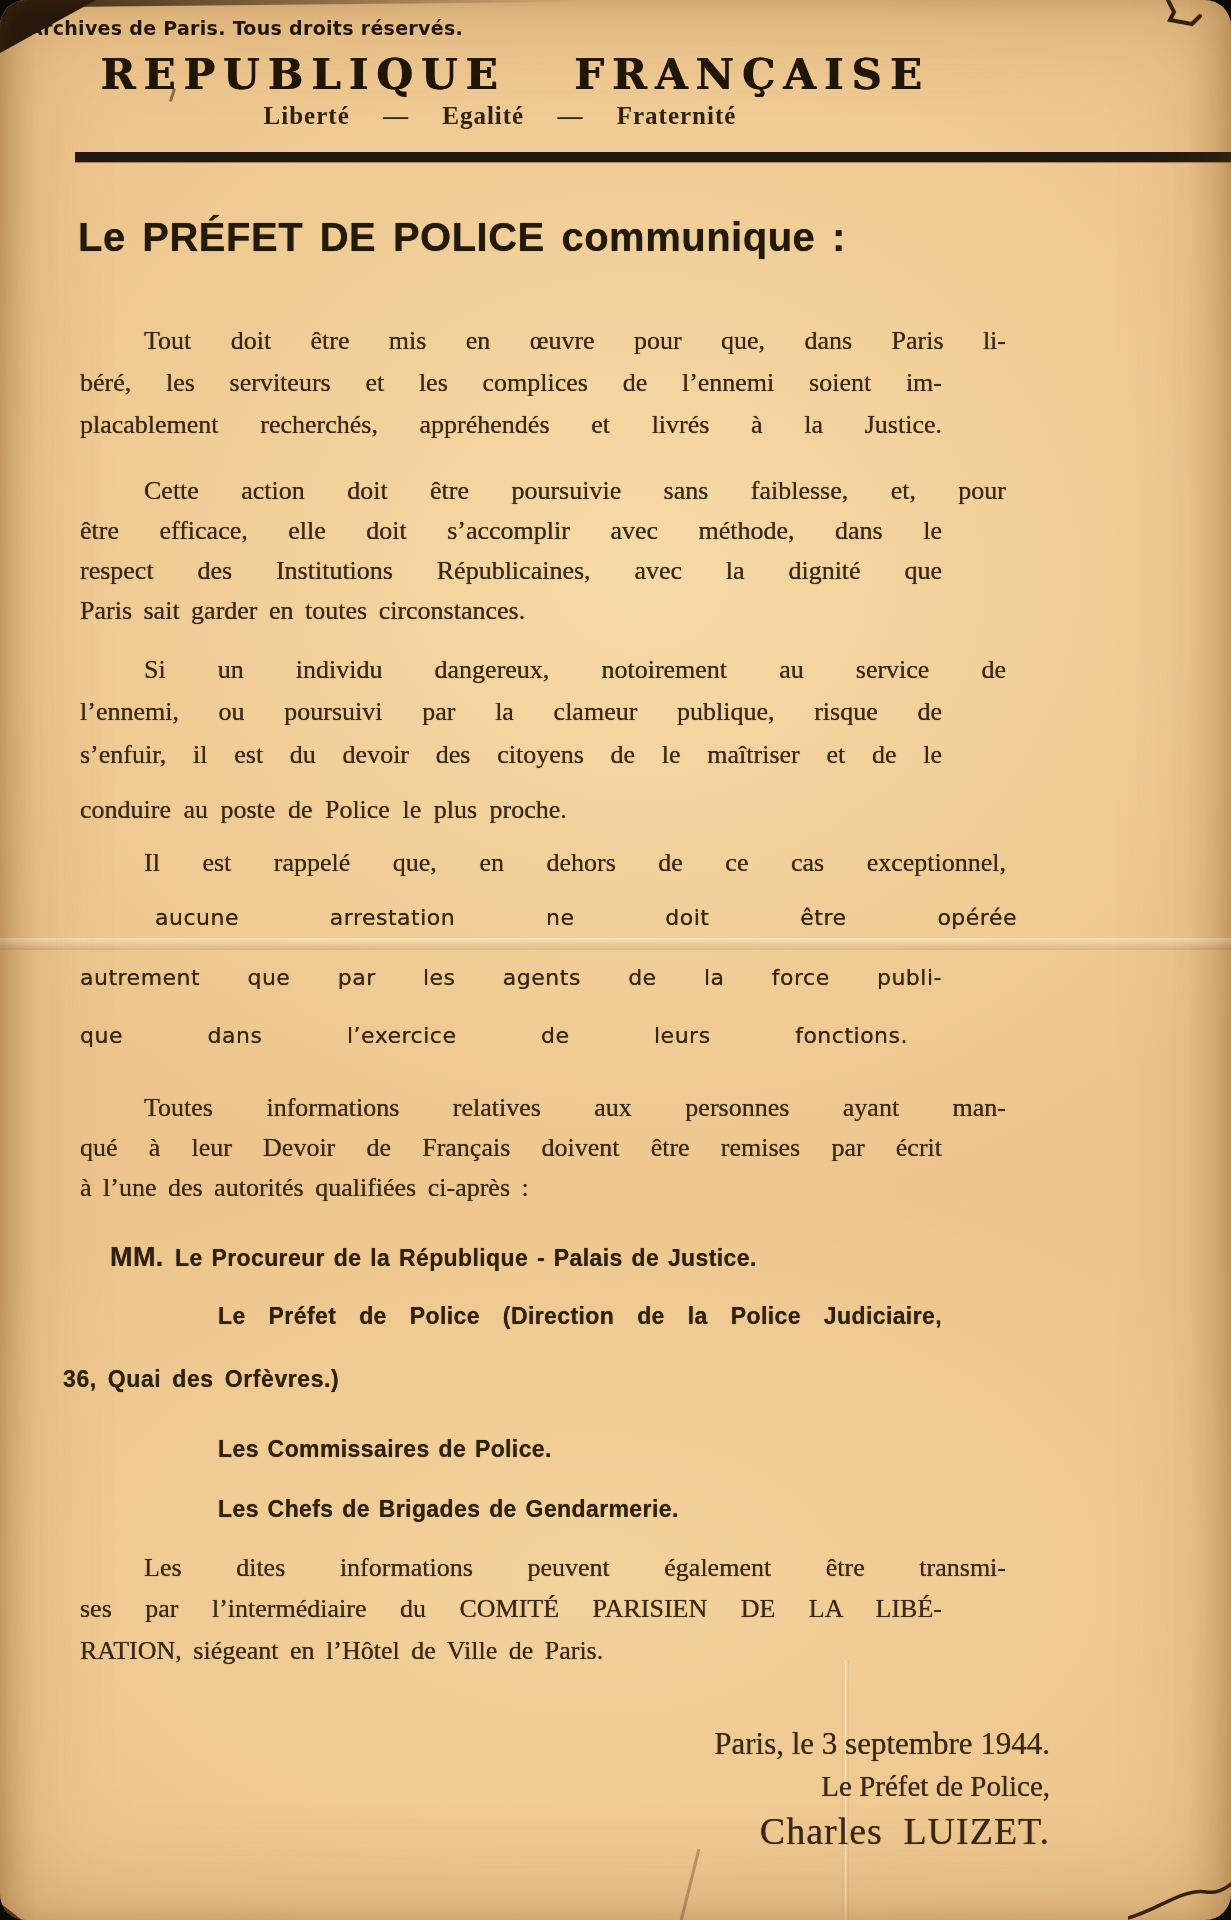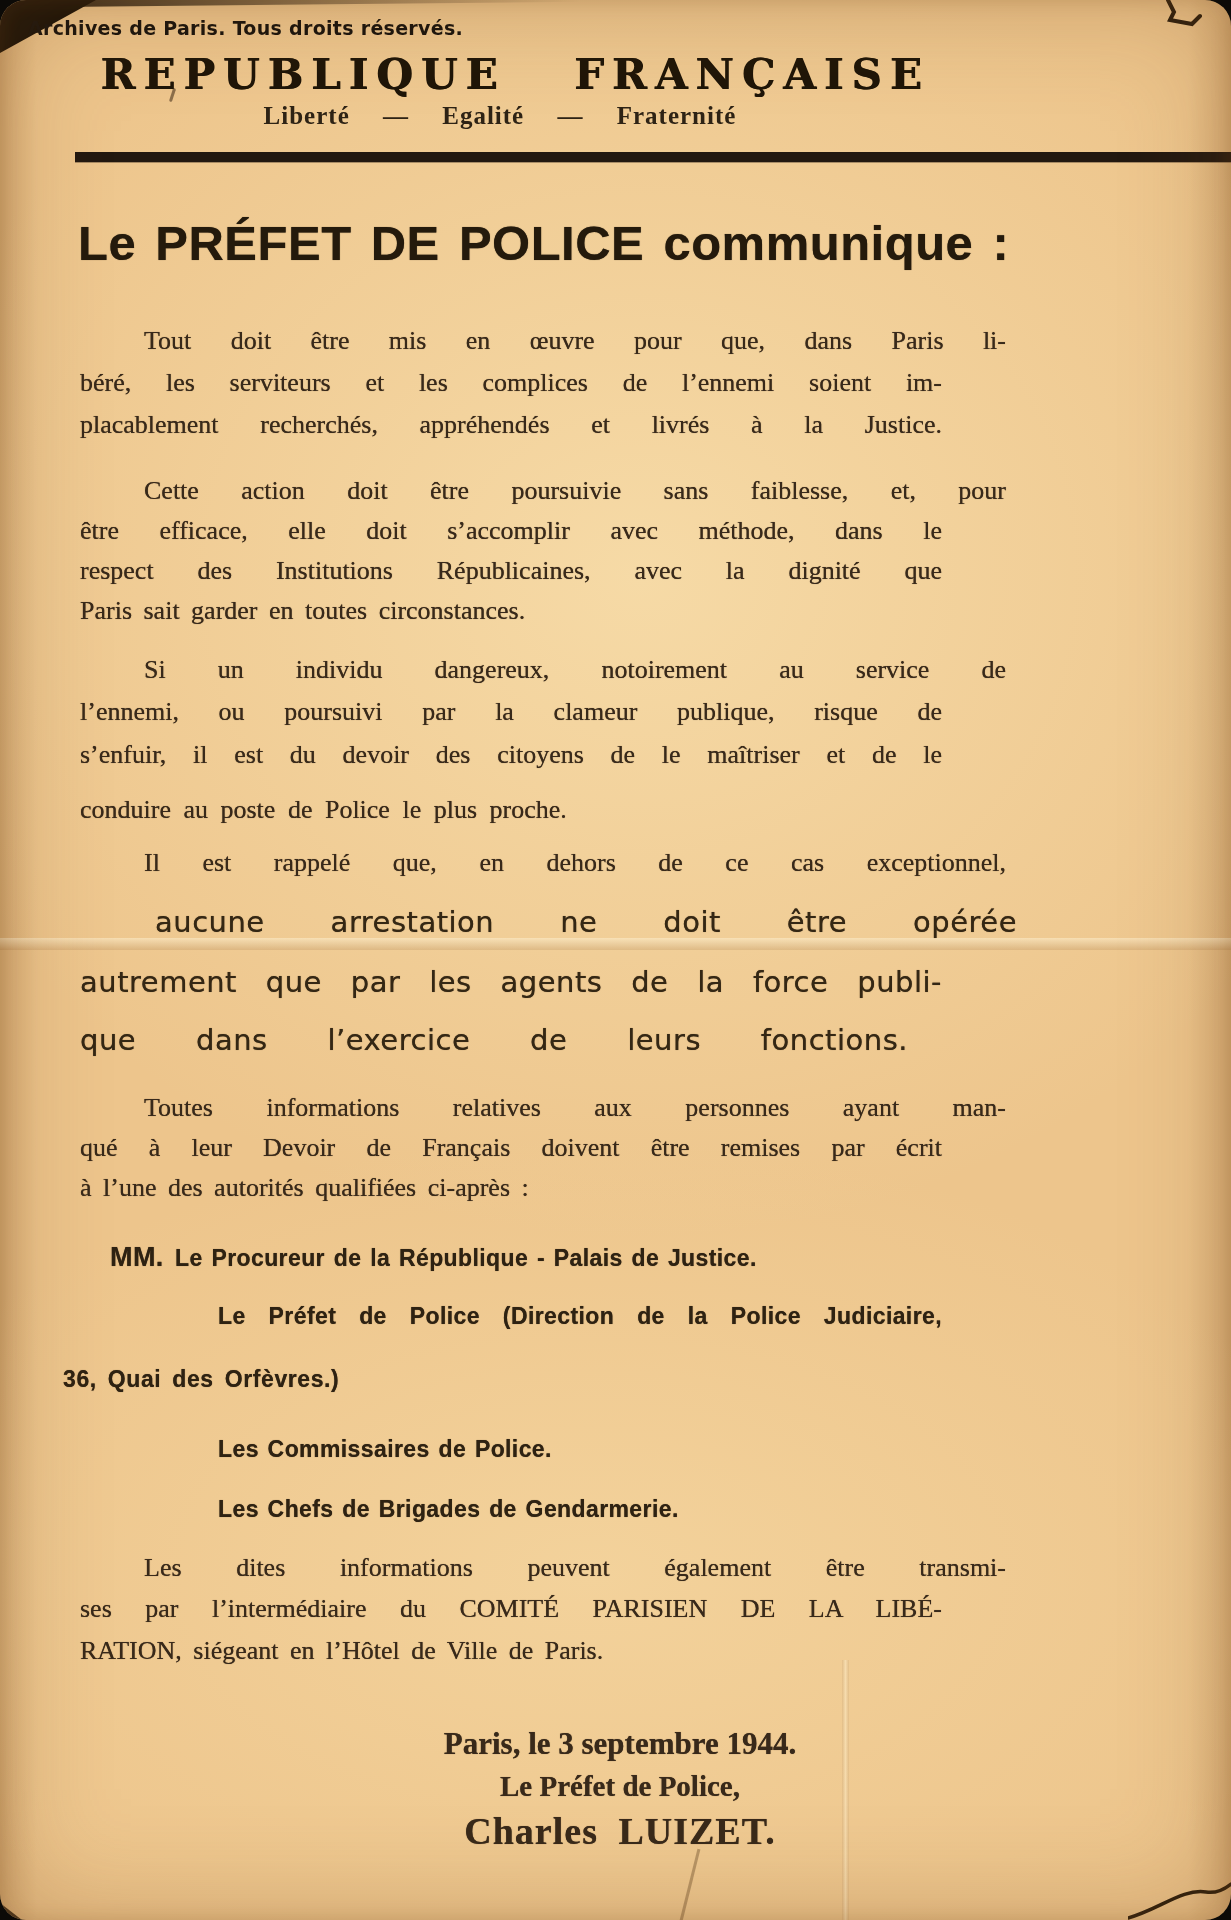--- a/index.html
+++ b/index.html
@@ -18,40 +18,40 @@
   }
   .page::after{
     content:"";position:absolute;inset:0;pointer-events:none;
     box-shadow: inset 0 0 110px rgba(122,72,26,.32), inset 0 0 20px rgba(122,72,26,.22);
   }
   .ln{position:absolute;left:80px;width:862px;white-space:nowrap;
       color:#38291a;text-shadow:0 0 .7px rgba(56,40,22,.85);}
   .serif{font-family:"Liberation Serif",serif;font-weight:normal;font-size:26px;word-spacing:2px;}
   .j{text-align:justify;text-align-last:justify;}
   .ind{padding-left:64px;}
-  .emph{font-family:"DejaVu Sans",sans-serif;font-weight:normal;font-size:29px;color:#342714;letter-spacing:.5px;}
+  .emph{font-family:"DejaVu Sans",sans-serif;font-weight:normal;font-size:22px;color:#342714;letter-spacing:.5px;}
   .list{font-family:"Liberation Sans",sans-serif;font-weight:bold;font-size:23px;color:#2e2212;letter-spacing:.4px;word-spacing:2px;}
   .watermark{position:absolute;left:28px;top:17px;
       font-family:"DejaVu Sans",sans-serif;font-weight:bold;font-size:19px;
       color:#17120d;letter-spacing:.3px;}
   .republic{position:absolute;left:0;top:50px;width:1030px;text-align:center;
       font-family:"DejaVu Serif",serif;font-weight:bold;font-size:42px;
       color:#1e1508;letter-spacing:8px;word-spacing:46px;
       text-shadow:.8px 0 0 #1e1508;}
   .motto{position:absolute;left:0;top:102px;width:1000px;text-align:center;
       font-family:Liberation Serif, serif;font-weight:bold;font-size:25px;
       color:#2e2315;letter-spacing:1px;word-spacing:26px;}
   .rule{position:absolute;left:75px;top:152px;width:1156px;height:10px;background:#221810;
       box-shadow:0 1px 0 rgba(34,24,16,.35);}
   .title{position:absolute;left:78px;top:215px;margin:0;
-      font-family:"Liberation Sans",sans-serif;font-weight:bold;font-size:49px;
+      font-family:"Liberation Sans",sans-serif;font-weight:bold;font-size:40px;
       color:#241a0c;letter-spacing:.5px;word-spacing:5px;white-space:nowrap;
       text-shadow:0 0 .8px rgba(36,26,12,.8);}
   .auth-label{display:inline-block;width:95px;padding-left:30px;font-size:27px;box-sizing:border-box;}
-  .sig{left:190px;width:860px;text-align:center;font-family:"Liberation Serif",serif;font-weight:bold;}
+  .sig{left:190px;width:860px;text-align:right;font-family:"Liberation Serif",serif;font-weight:normal;}
   
   .corner-tl{position:absolute;left:0;top:0;width:96px;height:53px;background:#181108;
       clip-path:polygon(0 0,100% 0,0 100%);}
   .top-sliver{position:absolute;left:60px;top:0;width:520px;height:7px;
       background:linear-gradient(90deg, rgba(24,17,8,.85), rgba(24,17,8,0));
       clip-path:polygon(0 0,100% 0,100% 25%,0 100%);}
   .corner-bl{position:absolute;left:0;bottom:0;width:22px;height:17px;background:#241a0e;
       clip-path:polygon(0 0,0 100%,100% 100%);opacity:.85;}
   .tear-tr,.crack-br{position:absolute;}
   .crease-mid{position:absolute;left:0;top:938px;width:100%;height:12px;

